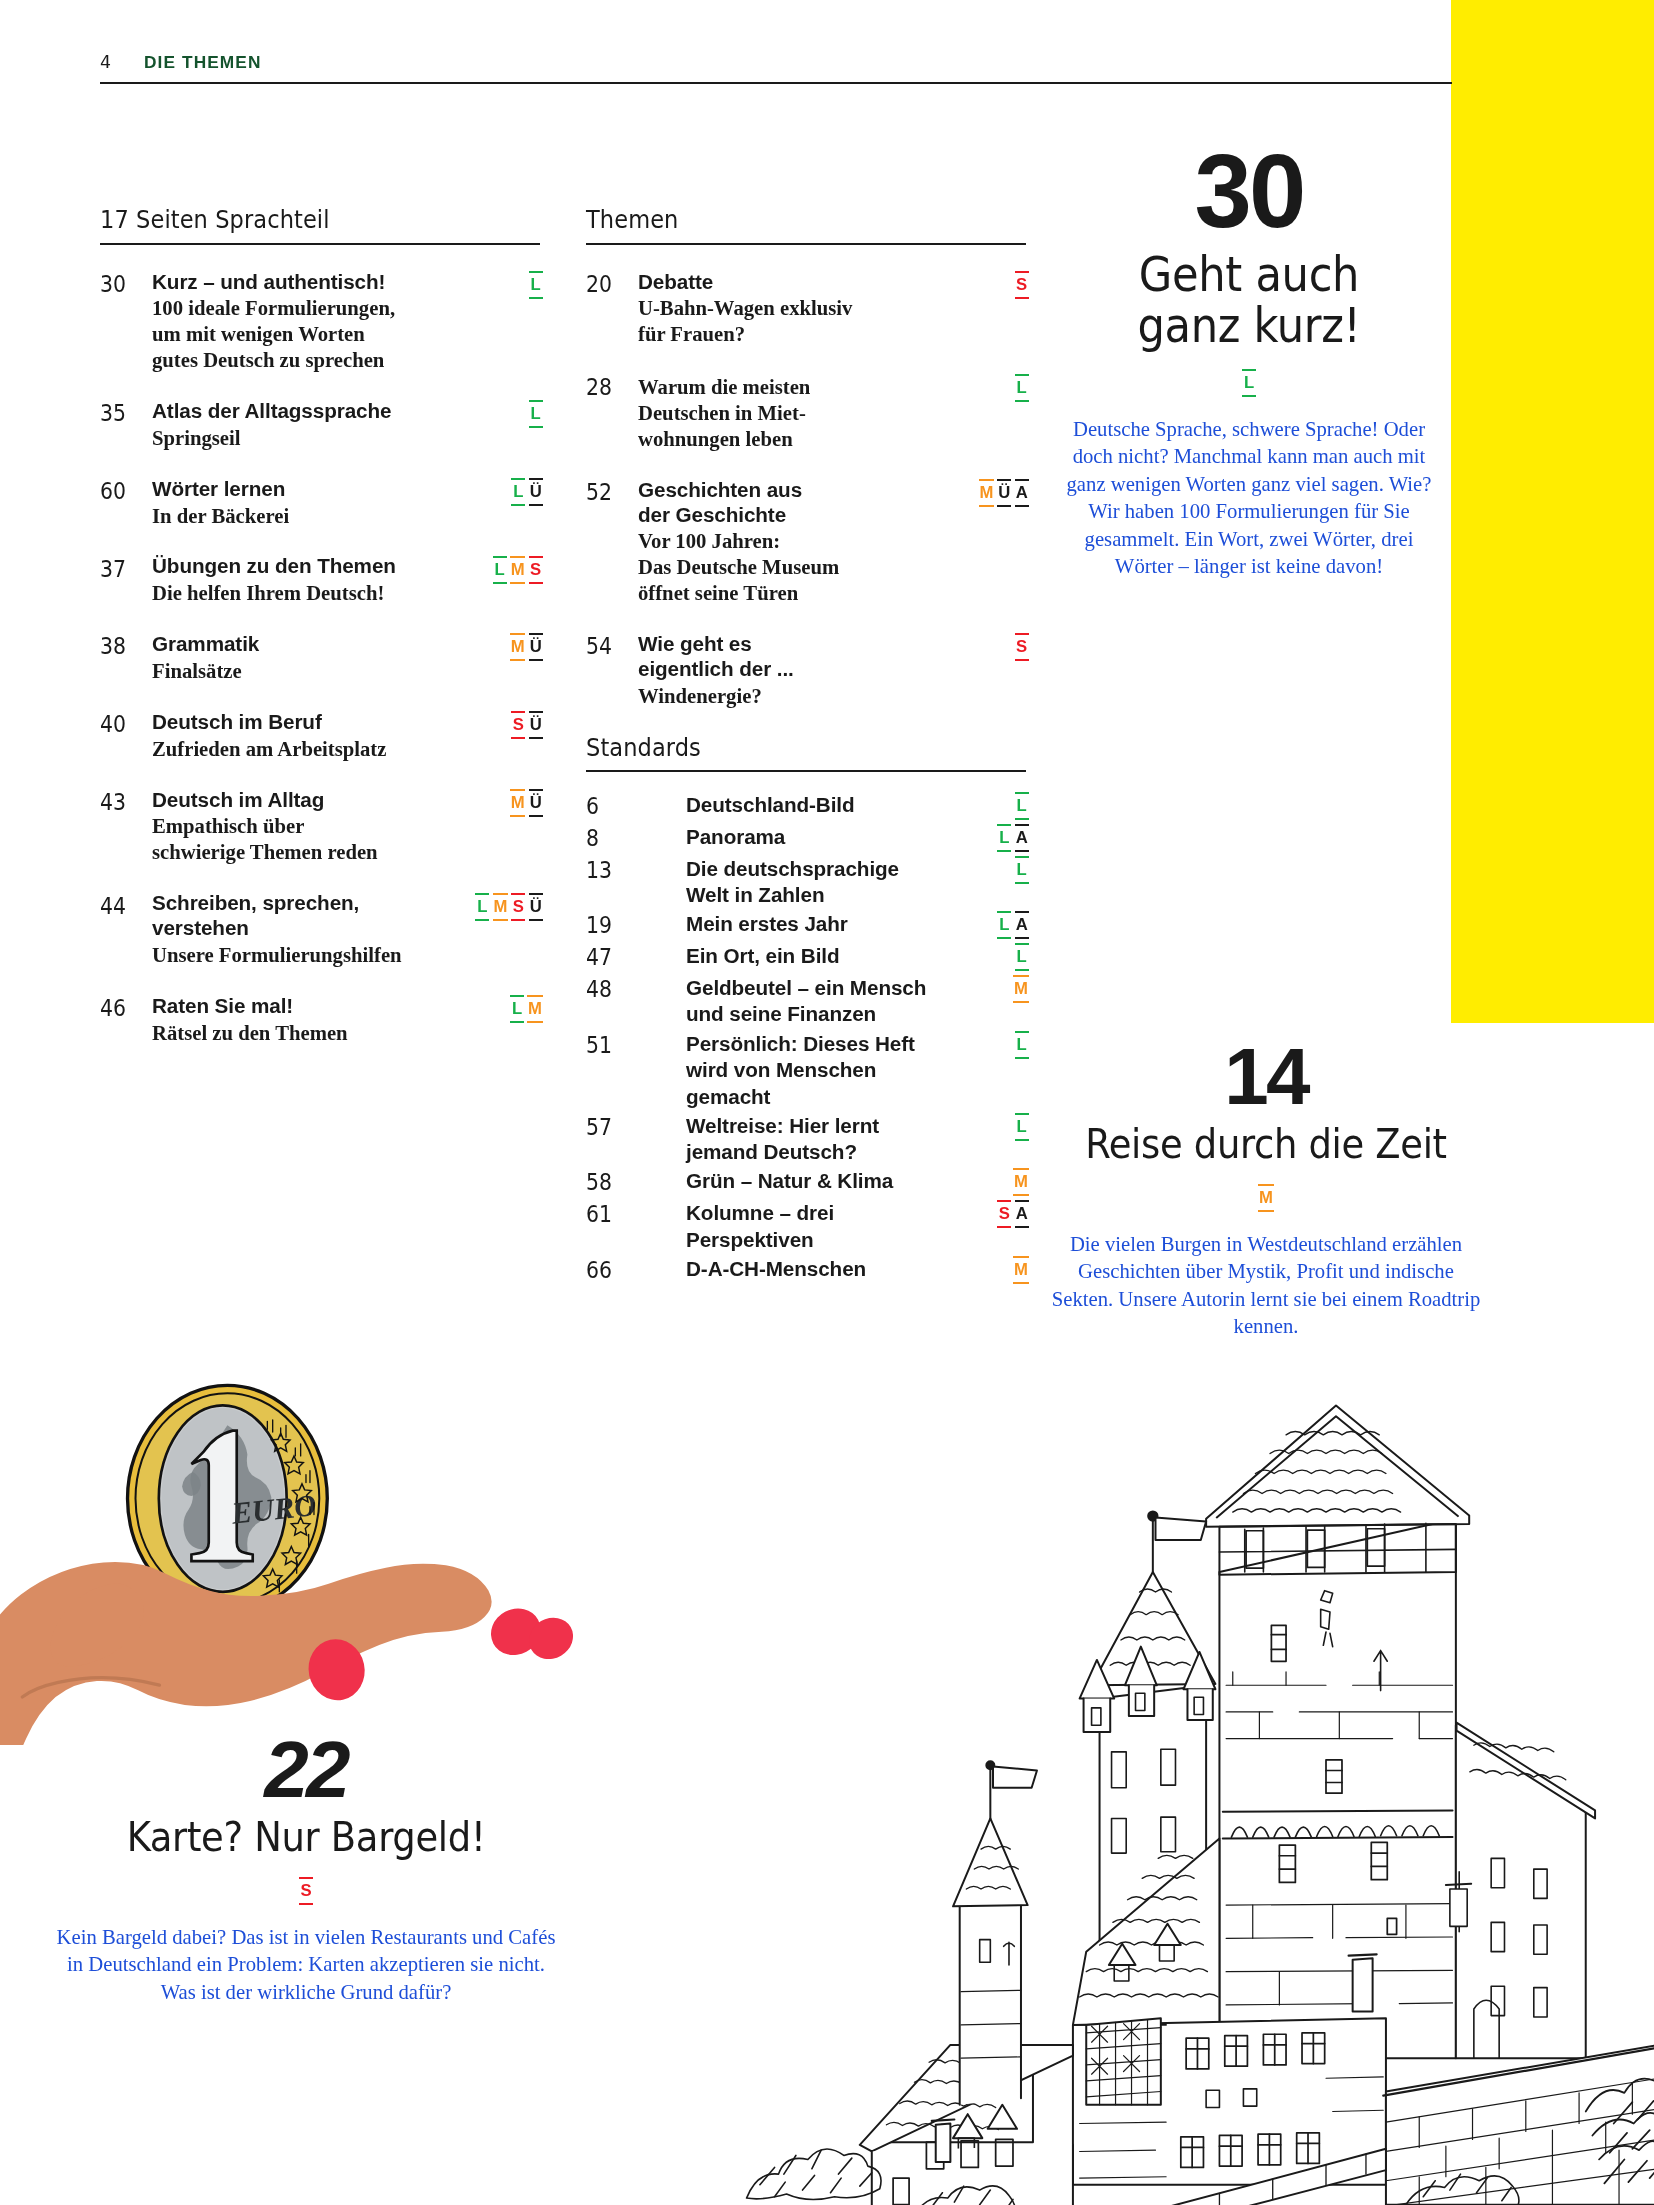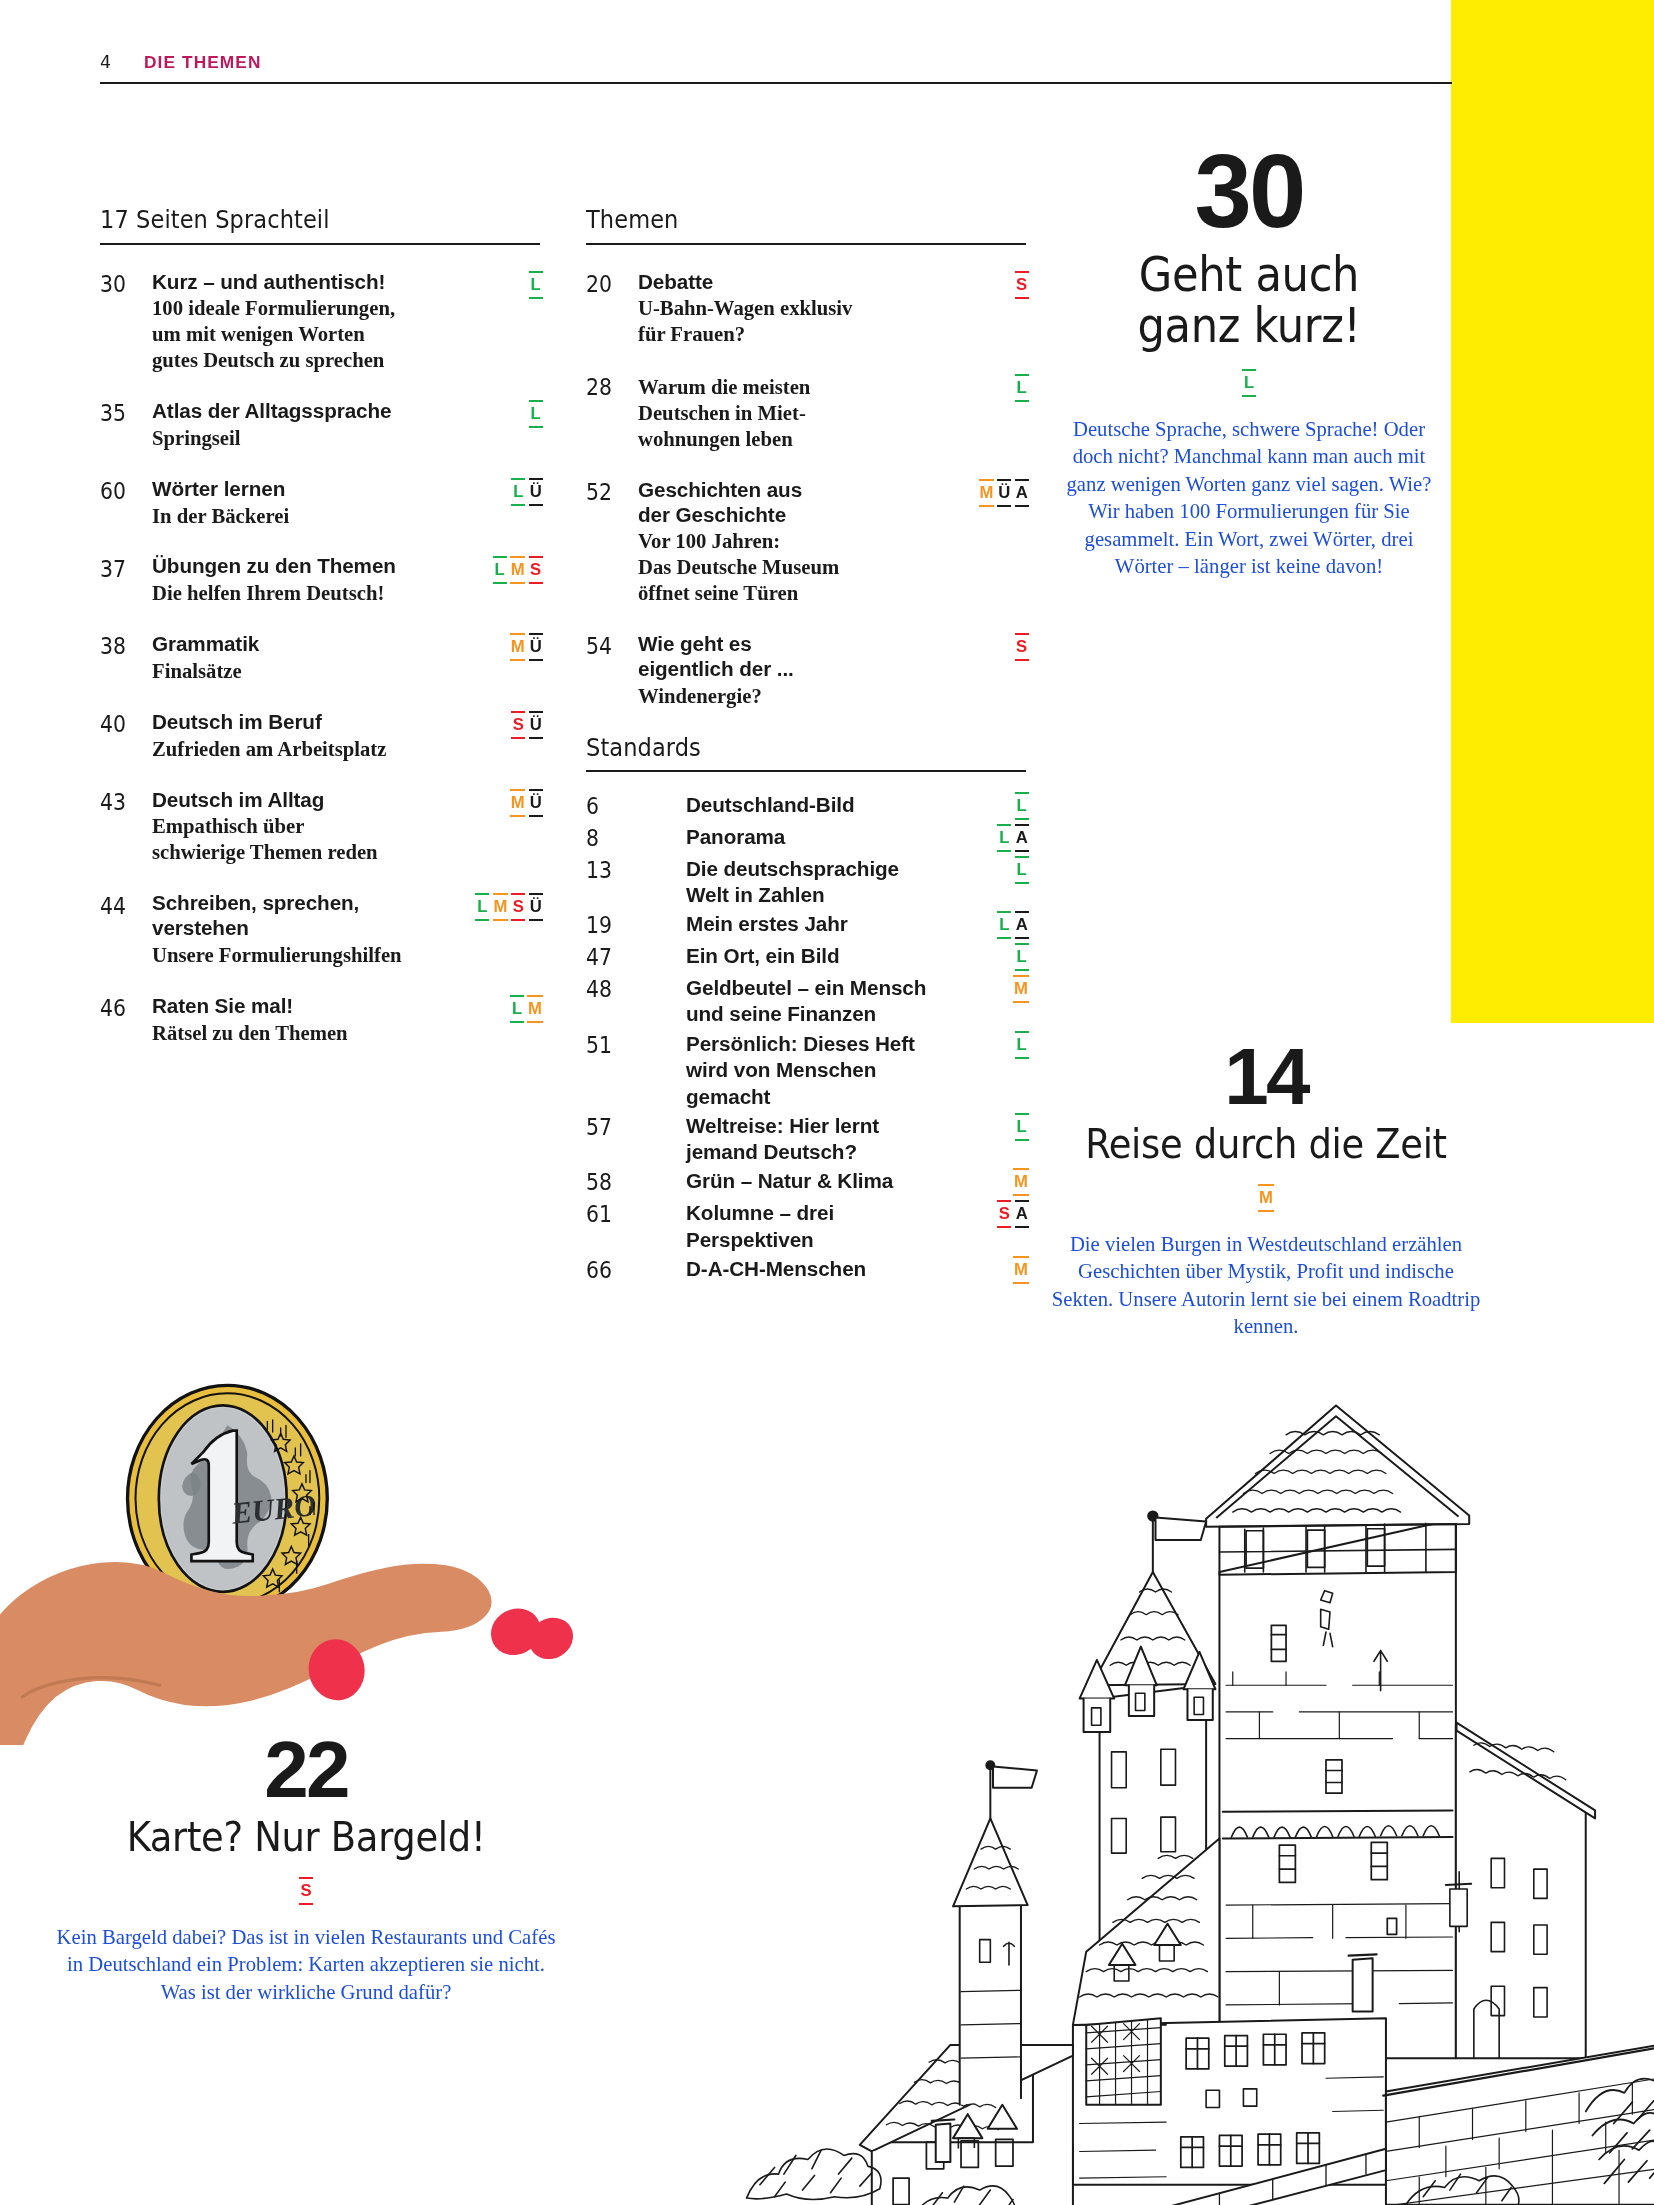--- a/index.html
+++ b/index.html
@@ -24,21 +24,21 @@
     position:absolute;left:100px;top:52px;width:1352px;
   }
   .header-row{display:flex;align-items:baseline;}
   .header-folio{
     font-family:"DejaVu Sans", sans-serif;
     font-size:17.3px;font-weight:400;color:#1a1a1a;letter-spacing:0.3px;
     width:44px;
   }
   .header-title{
     font-family:"Liberation Sans", sans-serif;
-    font-size:17.3px;font-weight:700;letter-spacing:1.1px;color:#be185d;
+    font-size:17.3px;font-weight:700;letter-spacing:1.1px;color:#14532d;
   }
   .header-rule{
     margin-top:9.3px;height:2px;background:#1a1a1a;width:1352px;
   }
 
   
   .col{position:absolute;}
   .col-a{left:100px;top:207px;width:440px;}
   .col-b{left:586px;top:207px;width:440px;}
 
@@ -124,21 +124,21 @@
     font-family:"Liberation Serif",serif;
     font-size:20.7px;line-height:1.33;color:#1d4ed8;margin-top:18.7px;
   }
 
   .teaser-30{left:1056px;top:143px;width:386px;}
   .teaser-14{left:1046px;top:1039px;width:440px;}
   .teaser-22{left:53px;top:1732px;width:506px;}
 
   .teaser-14 .teaser-num{font-size:80px;}
   .teaser-14 .teaser-head{font-size:41px;}
-  .teaser-22 .teaser-num{font-size:80px;}
+  .teaser-22 .teaser-num{font-size:80px;font-style:italic;}
   .teaser-22 .teaser-head{font-size:41px;}
 
   
   .illus{position:absolute;}
   .illus-hand{left:-6.7px;top:1372px;width:586px;height:373px;}
   .illus-castle{left:660px;top:1352px;width:999px;height:853px;}
 </style>
 </head>
 <body>
 

